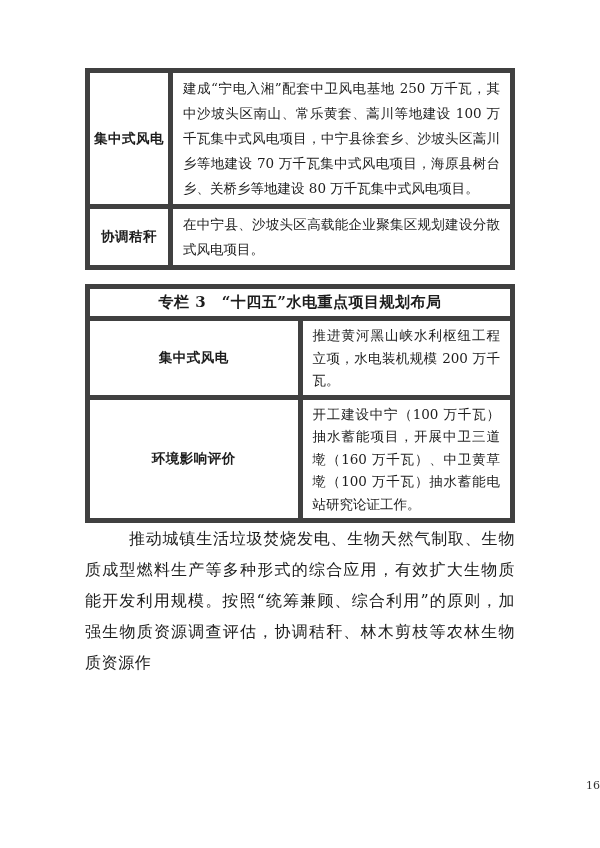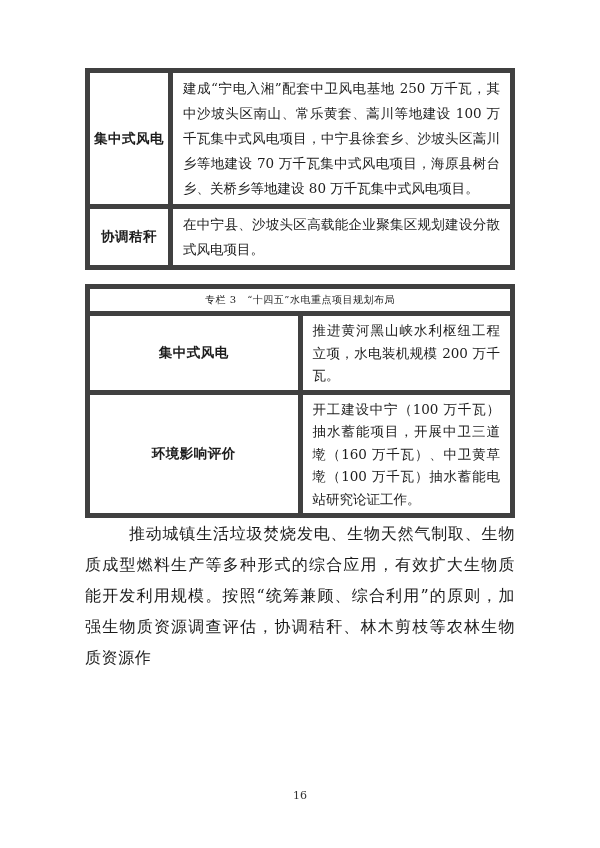--- a/index.html
+++ b/index.html
@@ -33,22 +33,22 @@
     padding:2px 2px;
   }
   td.val{
     font-size:13.5px;
     line-height:25px;
     padding:3px 10px;
     text-align:justify;
   }
   .tbl-hydro{margin-top:14px;}
   .tbl-hydro td.hdr{
-    font-weight:normal;
-    font-size:10px;
+    font-weight:bold;
+    font-size:15px;
     text-align:center;
     padding:4px 4px;
     letter-spacing:0.5px;
   }
   .tbl-hydro td.lbl{width:119px;}
   .tbl-hydro td.val{line-height:22.5px;margin-left:37px;}
 
   h3.sec{
     margin:18px 0 4px 0;
     font-size:16px;
@@ -60,23 +60,23 @@
   p.body{
     margin:0;
     font-size:16px;
     line-height:31px;
     text-align:justify;
     text-indent:44px;
     letter-spacing:0.6px;
   }
   .pageno{
     position:absolute;
-    bottom:46px;left:0;
+    bottom:56px;left:0;
     width:100%;
-    text-align:center;
+    text-align:right;
     font-size:11px;
     color:#333;
   }
 </style>
 </head>
 <body>
 
 <div class="page">
   <div class="content">
 

